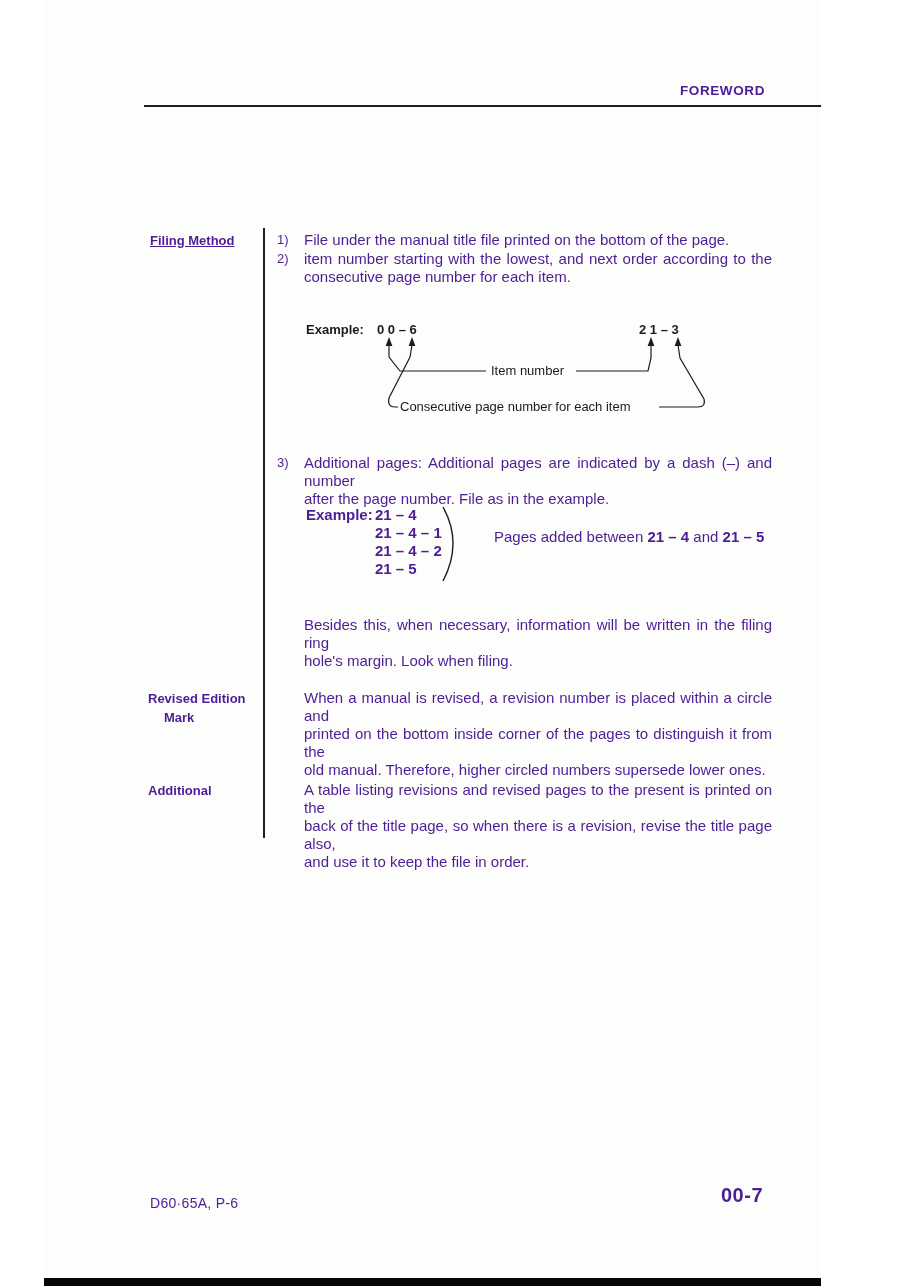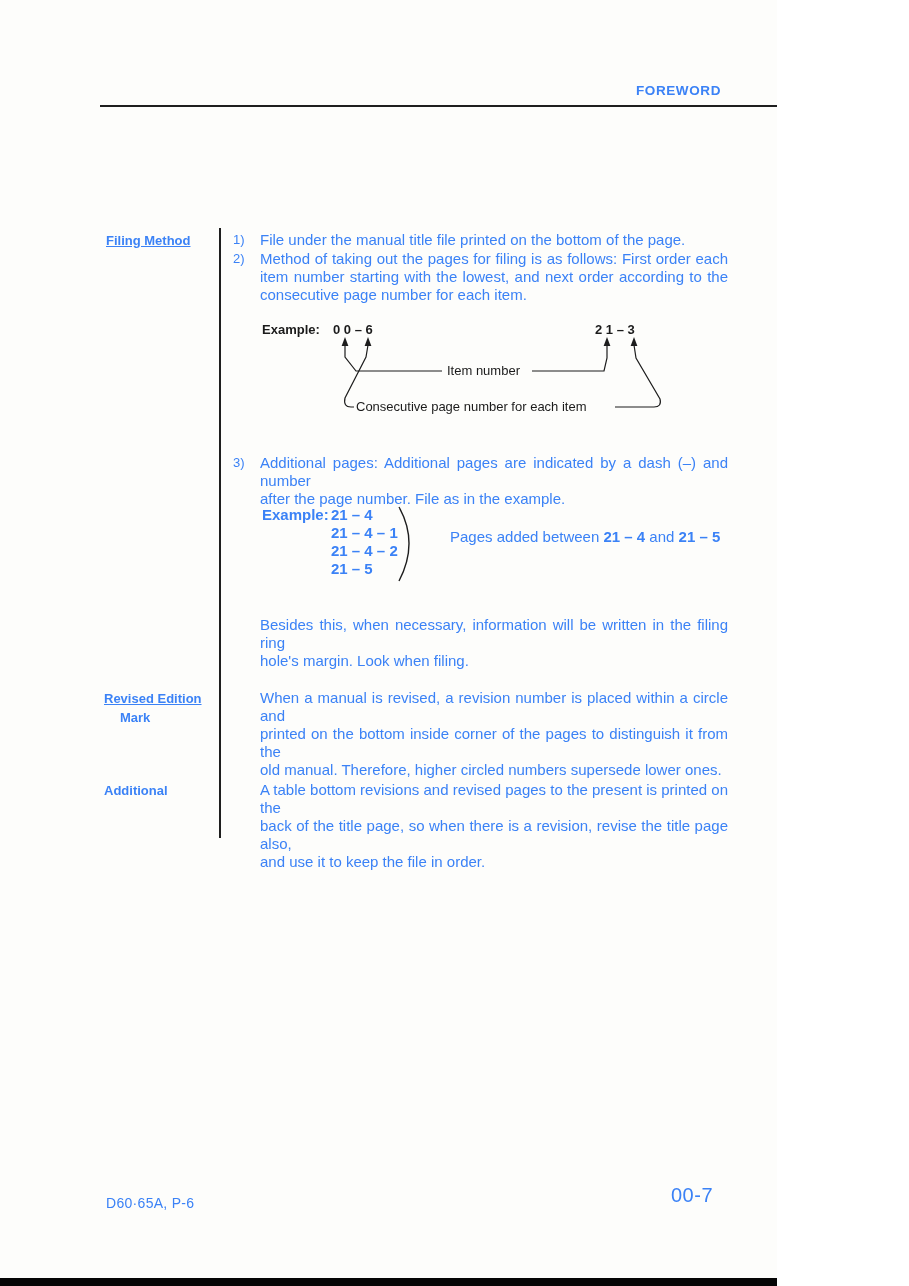--- a/index.html
+++ b/index.html
@@ -2,22 +2,23 @@
 <html><head>
 <meta charset="utf-8">
 <style>
   * { margin:0; padding:0; box-sizing:border-box; }
   html,body { background:#ffffff; }
   .page {
     position:relative;
     width:777px; height:1286px;
     background:#fdfdfb;
     font-family:"Liberation Sans", sans-serif;
-    color:#3b82f6;
+    color:#4c1d95;
     overflow:hidden;
+    margin-left:44px;
   }
   .abs { position:absolute; }
   .b { font-weight:bold; }
   .line { font-size:15px; line-height:18px; }
   .jline { text-align:justify; text-align-last:justify; }
   .label { font-size:13px; font-weight:bold; line-height:19px; }
   .num { font-size:13px; line-height:18px; }
   .textblock { width:468px; }
   .header-title {
     top:83px; right:56px;
@@ -28,46 +29,45 @@
     background:#1e1e1e;
   }
   .col-divider {
     left:219px; top:228px; width:2px; height:610px;
     background:#1e1e1e;
   }
   .svg-b { font:bold 13px "Liberation Sans", sans-serif; fill:#1b1b1b; }
   .svg-t { font:13px "Liberation Sans", sans-serif; fill:#1b1b1b; }
   .pre { white-space:pre; }
   .footer-doc { left:106px; top:1195px; font-size:14px; letter-spacing:0.3px; }
-  .footer-page { right:64px; top:1184px; font-size:20px; font-weight:normal; letter-spacing:0.5px; }
+  .footer-page { right:58px; top:1184px; font-size:20px; font-weight:bold; letter-spacing:0.5px; }
   .bottom-strip { left:0; top:1278px; width:909px; height:8px; background:#050505; }
 </style>
 </head>
 <body>
 
 <div class="page">
 
   <div class="abs header-title">FOREWORD</div>
   <div class="abs header-rule"></div>
 
   <div class="abs col-divider"></div>
 
   <div class="abs label" style="left:106px; top:231px;text-decoration:underline;">Filing Method</div>
-  <div class="abs label" style="left:104px; top:689px;text-decoration:underline;">Revised Edition</div>
+  <div class="abs label" style="left:104px; top:689px;">Revised Edition</div>
   <div class="abs label" style="left:104px; top:708px;padding-left:16px;">Mark</div>
   <div class="abs label" style="left:104px; top:781px;">Additional</div>
 
   <div class="abs num" style="left:233px; top:231px;">1)</div>
   <div class="abs textblock" style="left:260px; top:231px;">
     <div class="line">File under the manual title file printed on the bottom of the page.</div>
   </div>
 
   <div class="abs num" style="left:233px; top:250px;">2)</div>
   <div class="abs textblock" style="left:260px; top:250px;">
-    <div class="line jline">Method of taking out the pages for filing is as follows:  First order each</div>
     <div class="line jline">item number starting with the lowest, and next order according to the</div>
     <div class="line">consecutive page number for each item.</div>
   </div>
 
   <svg class="abs" style="left:233px; top:312px;" width="470" height="112">
     <text x="29" y="22" class="svg-b">Example:</text>
     <text x="100" y="22" class="svg-b">0 0 – 6</text>
     <text x="362" y="22" class="svg-b">2 1 – 3</text>
 
     <g stroke="#1d1d1d" stroke-width="1.2" fill="none">
@@ -111,21 +111,21 @@
     <div class="line">hole's margin.  Look when filing.</div>
   </div>
 
   <div class="abs textblock" style="left:260px; top:689px;">
     <div class="line jline">When a manual is revised, a revision number is placed within a circle and</div>
     <div class="line jline">printed on the bottom inside corner of the pages to distinguish it from the</div>
     <div class="line">old manual.  Therefore, higher circled numbers supersede lower ones.</div>
   </div>
 
   <div class="abs textblock" style="left:260px; top:781px;">
-    <div class="line jline">A table bottom revisions and revised pages to the present is printed on the</div>
+    <div class="line jline">A table listing revisions and revised pages to the present is printed on the</div>
     <div class="line jline">back of the title page, so when there is a revision, revise the title page also,</div>
     <div class="line">and use it to keep the file in order.</div>
   </div>
 
   <div class="abs footer-doc">D60·65A, P-6</div>
   <div class="abs footer-page">00-7</div>
 
   <div class="abs bottom-strip"></div>
 
 </div>

